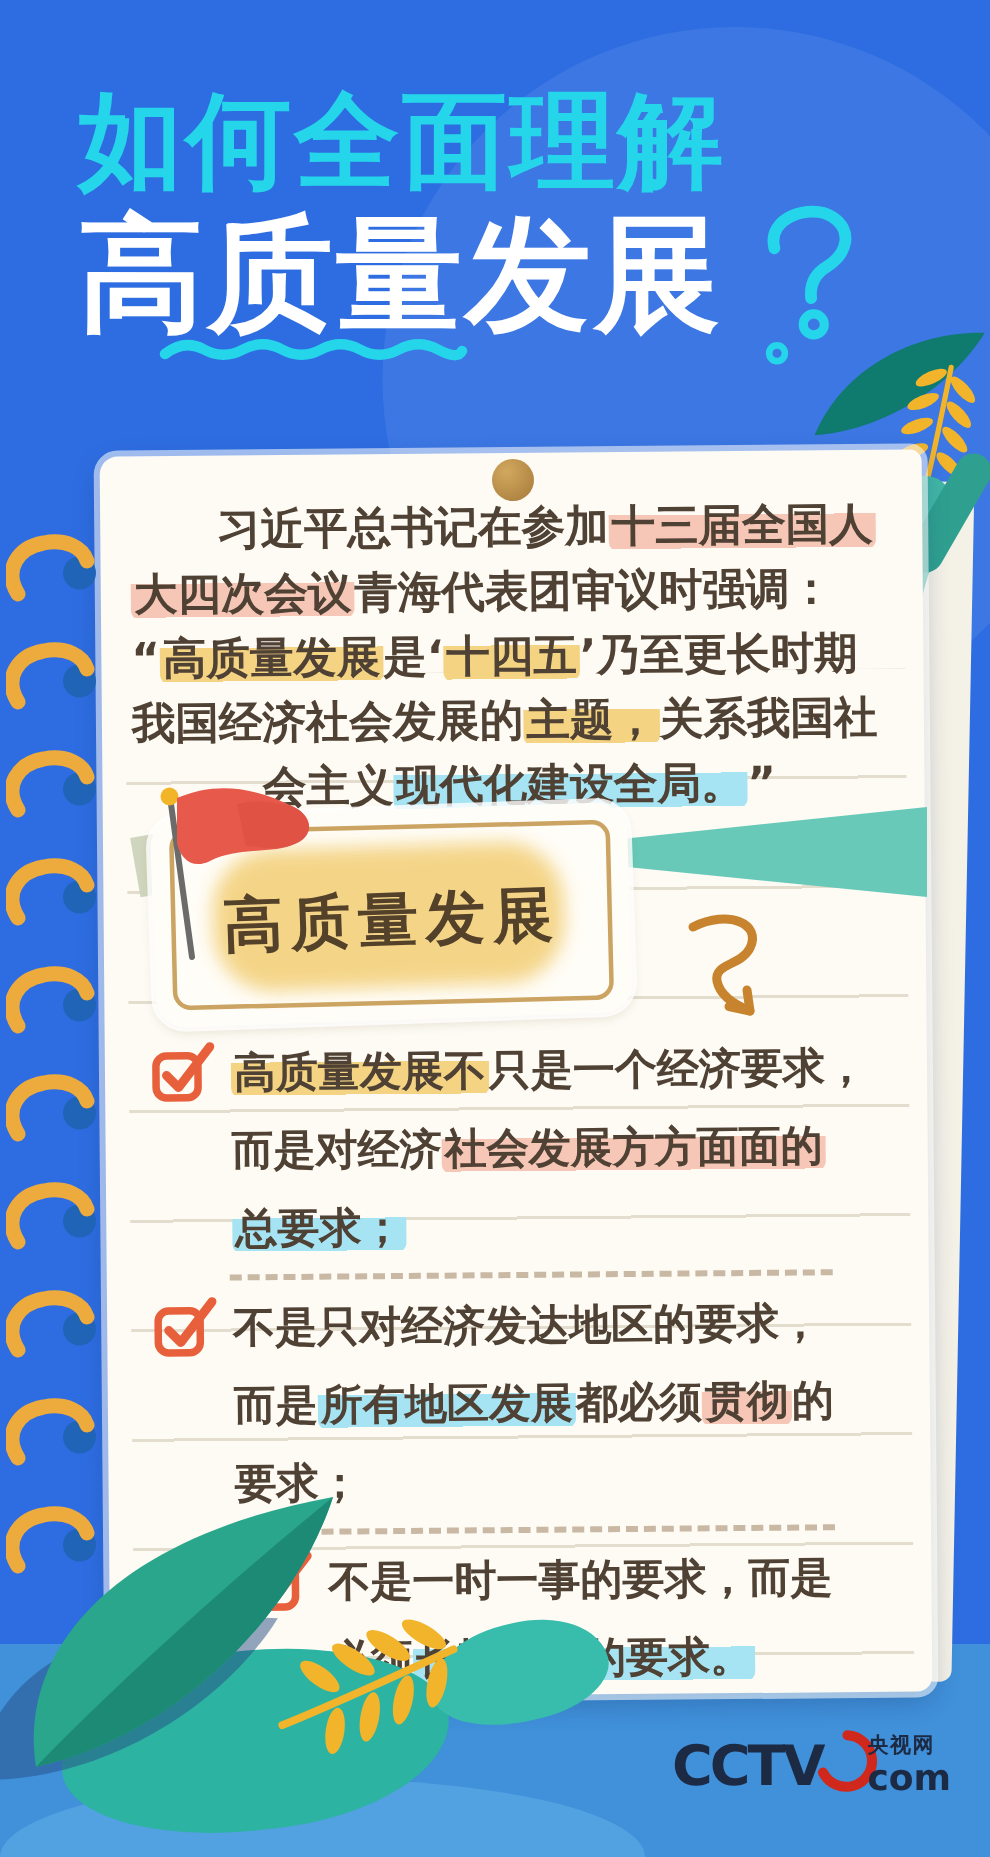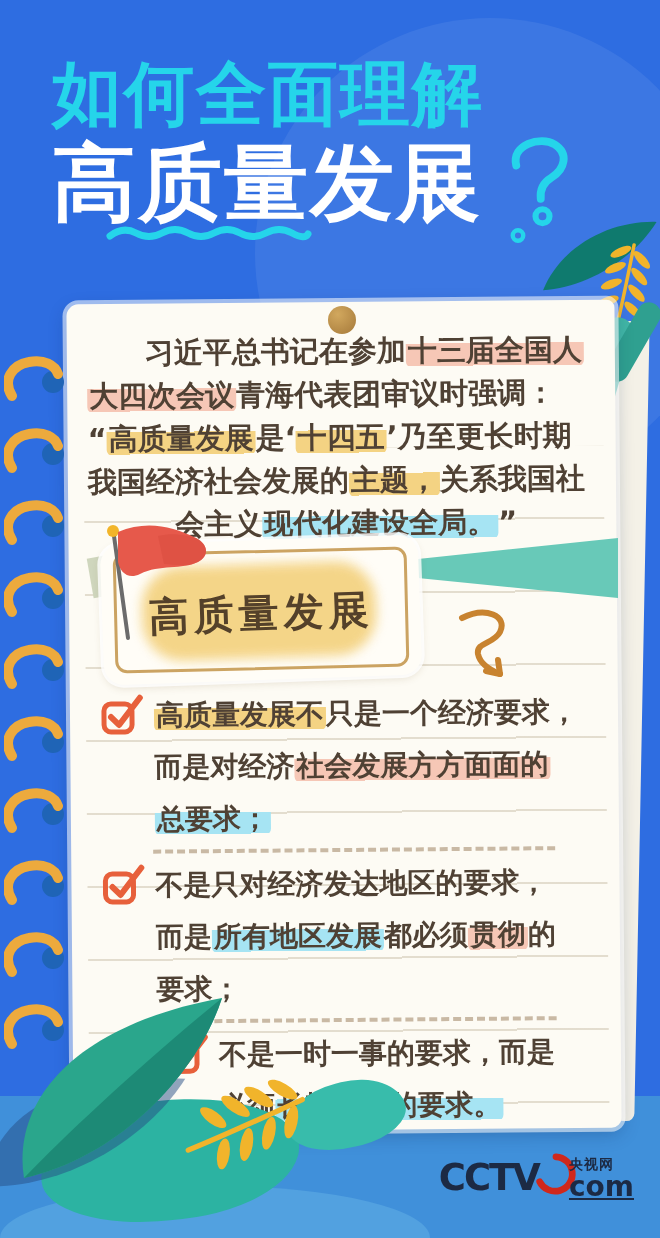--- a/index.html
+++ b/index.html
@@ -89,21 +89,21 @@
   .wash{position:absolute;left:0;top:1186px;width:430px;height:52px;z-index:4;
     background:rgba(130,205,240,0.28);border-radius:50% 50% 0 0/100% 100% 0 0;}
 
   
   .footer{position:absolute;right:26px;top:1154px;display:flex;align-items:center;gap:26px;z-index:9;}
   .cctv{display:flex;align-items:flex-start;}
   .cctv-word{font-size:37px;font-weight:900;color:var(--navy,#1c2a44);letter-spacing:-2px;line-height:48px;}
   .swoosh{width:44px;height:44px;margin:-2px -8px 0 -6px;}
   .cctv-stack{display:flex;flex-direction:column;justify-content:center;line-height:1;padding-top:3px;}
   .site{font-size:14px;font-weight:700;color:var(--navy,#1c2a44);letter-spacing:1px;}
-  .comtxt{font-size:28px;font-weight:800;color:var(--navy,#1c2a44);margin-top:2px;text-decoration:underline;}
+  .comtxt{font-size:24px;font-weight:800;color:var(--navy,#1c2a44);margin-top:2px;}
   .program{font-size:36px;font-weight:900;color:var(--red,#d0281c);font-style:italic;letter-spacing:3px;}
 </style>
 </head>
 <body>
 
 <div class="poster">
 
   <div class="bg-circle"></div>
   <div class="band"></div>
 

